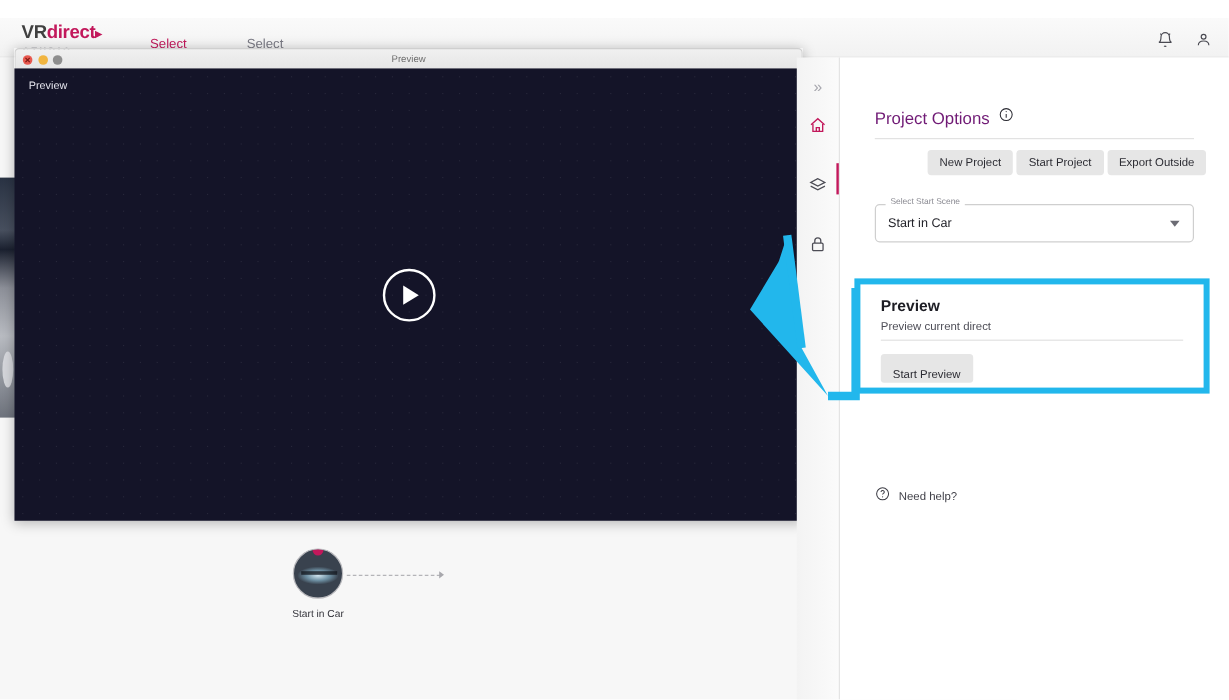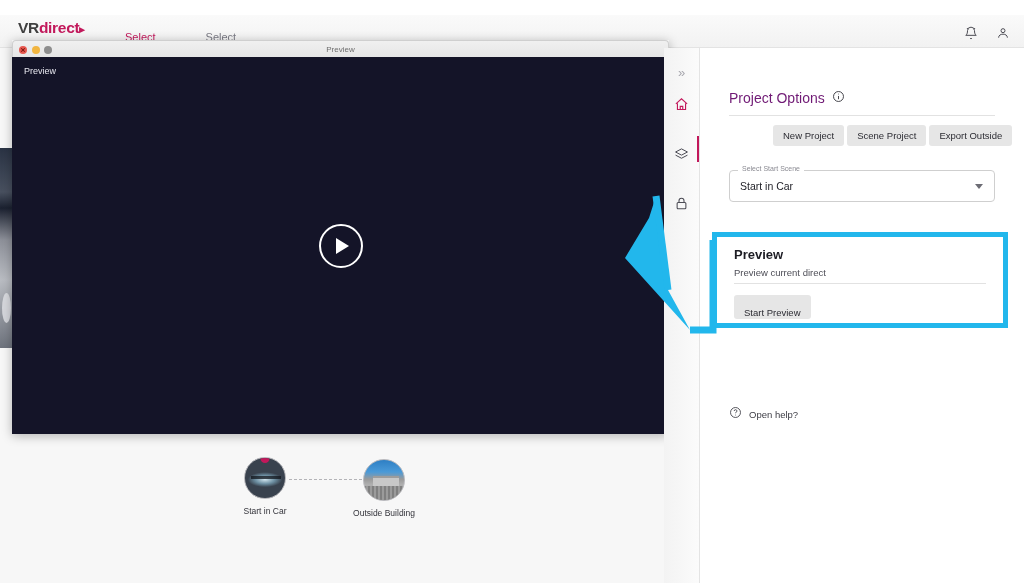--- a/index.html
+++ b/index.html
@@ -250,24 +250,20 @@
     <div class="link-line" style="left:289px; top:431px; width:78px;"></div>
     <div class="link-arrow" style="left:366px; top:428px;"></div>
 
     <div class="scene-node" style="left:220px; top:409px;">
       <div class="scene-thumb thumb-car">
         <span class="hotspot"></span>
       </div>
       <div class="scene-label">Start in Car</div>
     </div>
 
-    <div class="scene-node" style="left:339px; top:411px;">
-      <div class="scene-thumb thumb-bld"></div>
-      <div class="scene-label">Outside Building</div>
-    </div>
 
   </div>
 
   <div class="prev-window">
     <div class="prev-titlebar">
       <div class="prev-lights">
         <i class="pl-red"></i>
         <i class="pl-yel"></i>
         <i class="pl-gry"></i>
       </div>
@@ -315,21 +311,21 @@
           <circle cx="12" cy="12" r="9.2"></circle>
             <path d="M12 11v6"></path>
             <circle cx="12" cy="7.4" r=".9" fill="#2b2b33" stroke="none"></circle>
         </svg>
       </span>
     </div>
     <div class="rule" style="top:67px;"></div>
 
     <div class="proj-buttons">
       <button class="btn">New Project</button>
-      <button class="btn">Scene Project</button>
+      <button class="btn">Start Project</button>
       <button class="btn">Export Outside</button>
     </div>
 
     <div class="select-wrap">
       <span class="select-legend">Select Start Scene</span>
       <span class="select-value">Start in Car</span>
       <span class="caret"></span>
     </div>
 
     <div class="preview-card">
@@ -340,21 +336,21 @@
     </div>
 
     <div class="help-row">
       <span>
         <svg viewBox="0 0 24 24" width="13" height="13" fill="none" stroke="#3c3c44" stroke-width="1.6">
           <circle cx="12" cy="12" r="9.2"></circle>
           <path d="M9.6 9.3a2.5 2.5 0 1 1 3.3 2.4c-.7.3-.9.8-.9 1.5"></path>
           <circle cx="12" cy="16.6" r=".9" fill="#3c3c44" stroke="none"></circle>
         </svg>
       </span>
-      <span class="help-text">Open help?</span>
+      <span class="help-text">Need help?</span>
     </div>
   </div>
 
   <svg class="anno">
     <g>
       <path d="M713,240 L713,330 L690,330" fill="none" stroke="#22b7ec" stroke-width="7"></path>
       <path d="M690,330 L668,290 L656,196 L649,218 L625,258 Z" fill="#22b7ec"></path>
       <path d="M656,196 L668,290" stroke="#22b7ec" stroke-width="7" fill="none"></path>
     </g>
   </svg>

